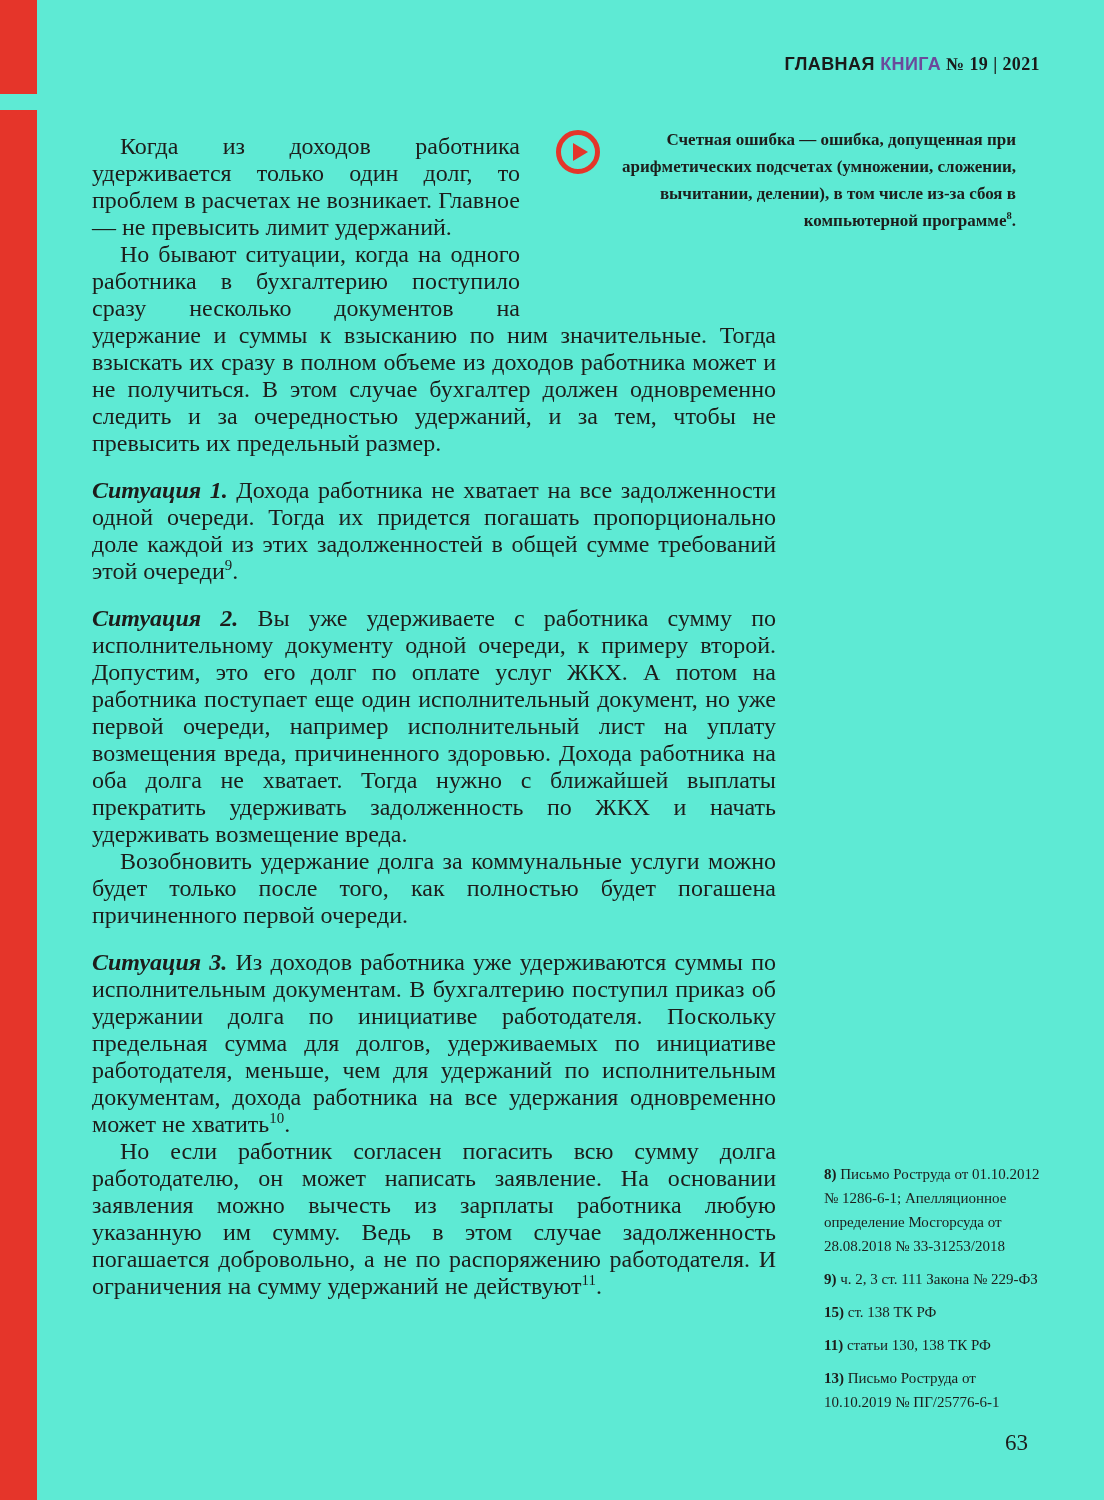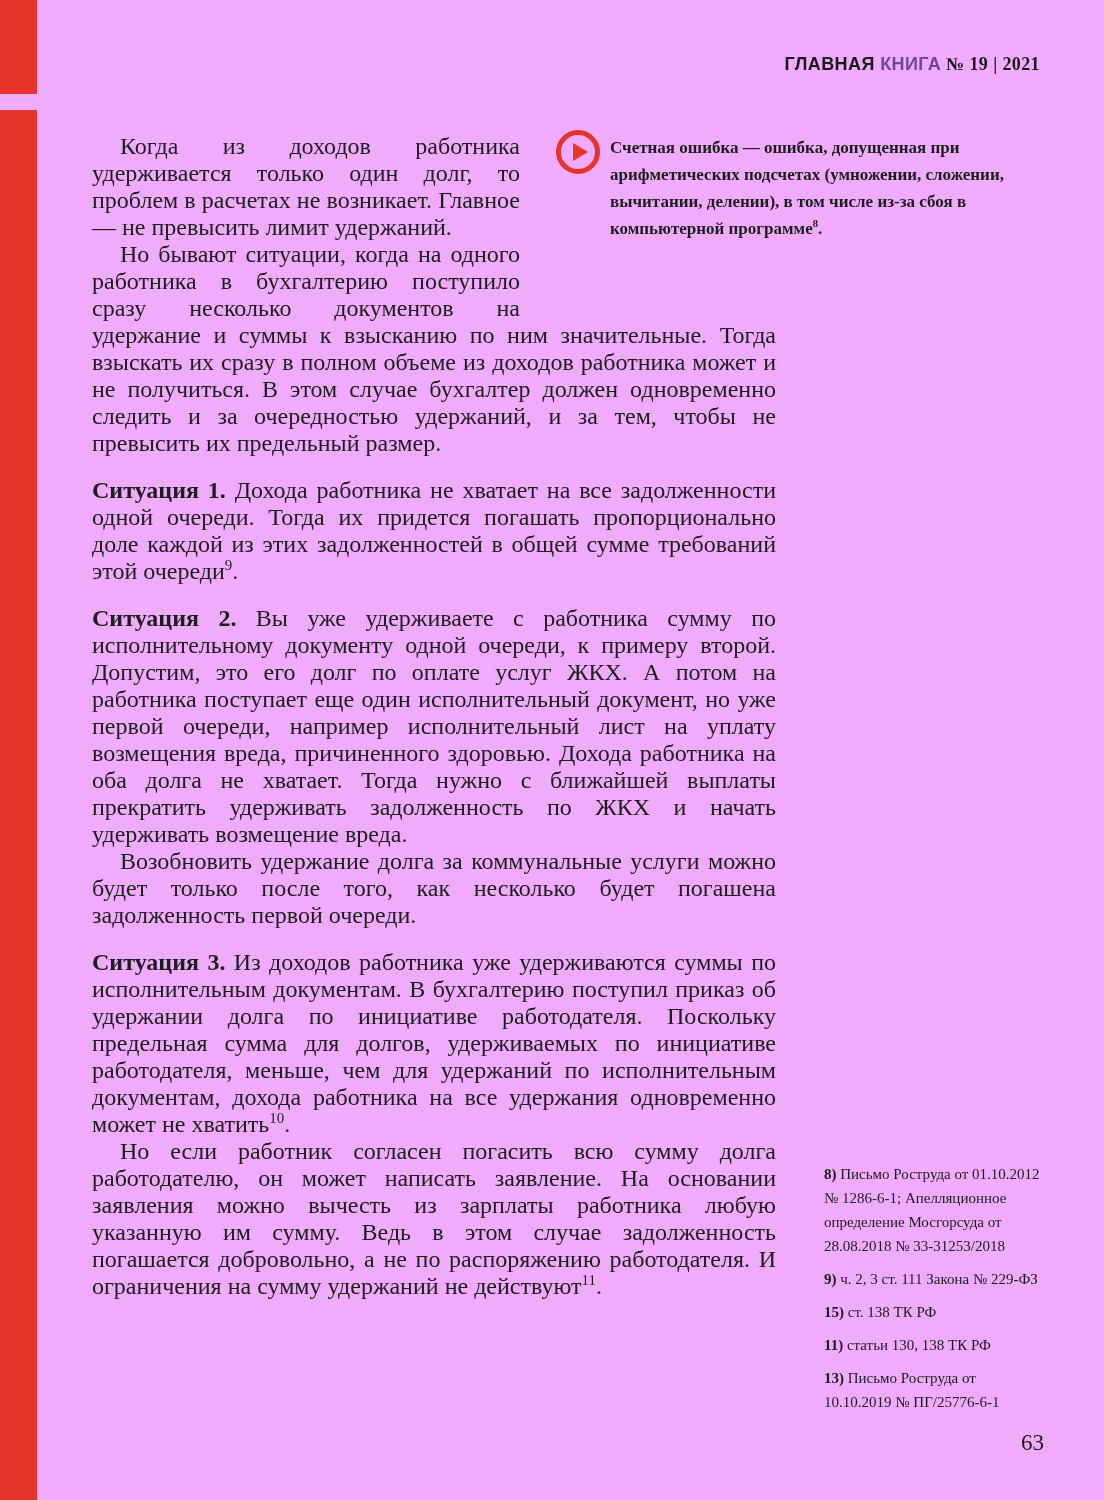--- a/index.html
+++ b/index.html
@@ -1,20 +1,20 @@
 <!DOCTYPE html>
 <html lang="ru" style="--accent-red: #e5352a; --brand-purple: #6b4a9b;"><head>
 <meta charset="utf-8">
 <style>
   html,body { margin:0; padding:0; }
   .page {
     position: relative;
     width: 1104px;
     height: 1500px;
-    background: #f0abfc;
+    background: #5eead4;
     font-family: "Liberation Serif", serif;
     color: #1d1d1b;
     overflow: hidden;
   }
   
   .red-strip { position:absolute; left:0; width:37px; background: var(--accent-red,#e5352a); }
   .red-strip.seg1 { top:0; height:94px; }
   .red-strip.seg2 { top:110px; height:1390px; }
 
   
@@ -28,21 +28,21 @@
   .header .issue { font-family:"Liberation Serif", serif; font-weight:bold; }
 
   
   .main-col {
     position:absolute; left:92px; top:133px; width:684px;
     font-size:24px; line-height:27px; text-align:justify;
   }
   .main-col p { margin:0; }
   .main-col p.ind { text-indent:28px; }
   .main-col p.sec { margin-top:20px; }
-  .sit-label { font-weight:bold; }
+  .sit-label { font-weight:bold; font-style:italic; }
   sup { font-size:0.62em; line-height:0; vertical-align:super; }
 
   
   .ref-spacer { float:right; width:256px; height:185px; }
 
   
   .ref-box { position:absolute; left:546px; top:126px; width:470px; }
   .ref-icon {
     position:absolute; left:10px; top:4px;
     width:34px; height:34px; border:5px solid var(--accent-red,#e5352a);
@@ -50,29 +50,29 @@
   }
   .ref-icon .tri {
     position:absolute; left:12px; top:8px;
     width:0; height:0;
     border-left:15px solid var(--accent-red,#e5352a);
     border-top:9px solid transparent;
     border-bottom:9px solid transparent;
   }
   .ref-body { margin-left:64px; width:406px; }
   .ref-title { font-weight:bold; font-size:21px; line-height:27px; margin:0; }
-  .ref-text { font-weight:bold; font-size:17px; line-height:27px; margin:8px 0 0 0; text-align:left; }
+  .ref-text { font-weight:bold; font-size:17px; line-height:27px; margin:0 0 0 0; text-align:right; }
 
   
   .footnotes { position:absolute; left:824px; top:1162px; width:220px; font-size:15px; line-height:24px; }
   .footnotes .fn { margin:0 0 9px 0; }
   .footnotes .fn-num { font-weight:bold; }
 
   
-  .page-num { position:absolute; top:1430px; right:60px; font-size:23px; color:#1d1d1b;text-align:center; }
+  .page-num { position:absolute; top:1430px; right:76px; font-size:23px; color:#1d1d1b;text-align:center; }
 </style>
 </head>
 <body>
 
 <div class="page">
 
   <div class="red-strip seg1"></div>
   <div class="red-strip seg2"></div>
 
   <div class="header">
@@ -92,21 +92,21 @@
     <div class="ref-spacer"></div>
 
     <p class="ind"><span>Когда из доходов работника удерживается только один долг, то проблем в расчетах не возникает. Главное — не превысить лимит удержаний.</span></p>
 
     <p class="ind"><span>Но бывают ситуации, когда на одного работника в бухгалтерию поступило сразу несколько документов на удержание и суммы к взысканию по ним значительные. Тогда взыскать их сразу в полном объеме из доходов работника может и не получиться. В этом случае бухгалтер должен одновременно следить и за очередностью удержаний, и за тем, чтобы не превысить их предельный размер.</span></p>
 
     <p class="sec"><span class="sit-label">Ситуация 1.</span><span> Дохода работника не хватает на все задолженности одной очереди. Тогда их придется погашать пропорционально доле каждой из этих задолженностей в общей сумме требований этой очереди</span><sup>9</sup><span>.</span></p>
 
     <p class="sec"><span class="sit-label">Ситуация 2.</span><span> Вы уже удерживаете с работника сумму по исполнительному документу одной очереди, к примеру второй. Допустим, это его долг по оплате услуг ЖКХ. А потом на работника поступает еще один исполнительный документ, но уже первой очереди, например исполнительный лист на уплату возмещения вреда, причиненного здоровью. Дохода работника на оба долга не хватает. Тогда нужно с ближайшей выплаты прекратить удерживать задолженность по ЖКХ и начать удерживать возмещение вреда.</span></p>
 
-    <p class="ind"><span>Возобновить удержание долга за коммунальные услуги можно будет только после того, как несколько будет погашена задолженность первой очереди.</span></p>
+    <p class="ind"><span>Возобновить удержание долга за коммунальные услуги можно будет только после того, как полностью будет погашена причиненного первой очереди.</span></p>
 
     <p class="sec"><span class="sit-label">Ситуация 3.</span><span> Из доходов работника уже удерживаются суммы по исполнительным документам. В бухгалтерию поступил приказ об удержании долга по инициативе работодателя. Поскольку предельная сумма для долгов, удерживаемых по инициативе работодателя, меньше, чем для удержаний по исполнительным документам, дохода работника на все удержания одновременно может не хватить</span><sup>10</sup><span>.</span></p>
 
     <p class="ind"><span>Но если работник согласен погасить всю сумму долга работодателю, он может написать заявление. На основании заявления можно вычесть из зарплаты работника любую указанную им сумму. Ведь в этом случае задолженность погашается добровольно, а не по распоряжению работодателя. И ограничения на сумму удержаний не действуют</span><sup>11</sup><span>.</span></p>
 
   </div>
 
   <div class="footnotes">
     <p class="fn"><span class="fn-num">8)</span><span> Письмо Роструда от 01.10.2012 № 1286-6-1; Апелляционное определение Мосгорсуда от 28.08.2018 № 33-31253/2018</span></p>
     <p class="fn"><span class="fn-num">9)</span><span> ч. 2, 3 ст. 111 Закона № 229-ФЗ</span></p>

